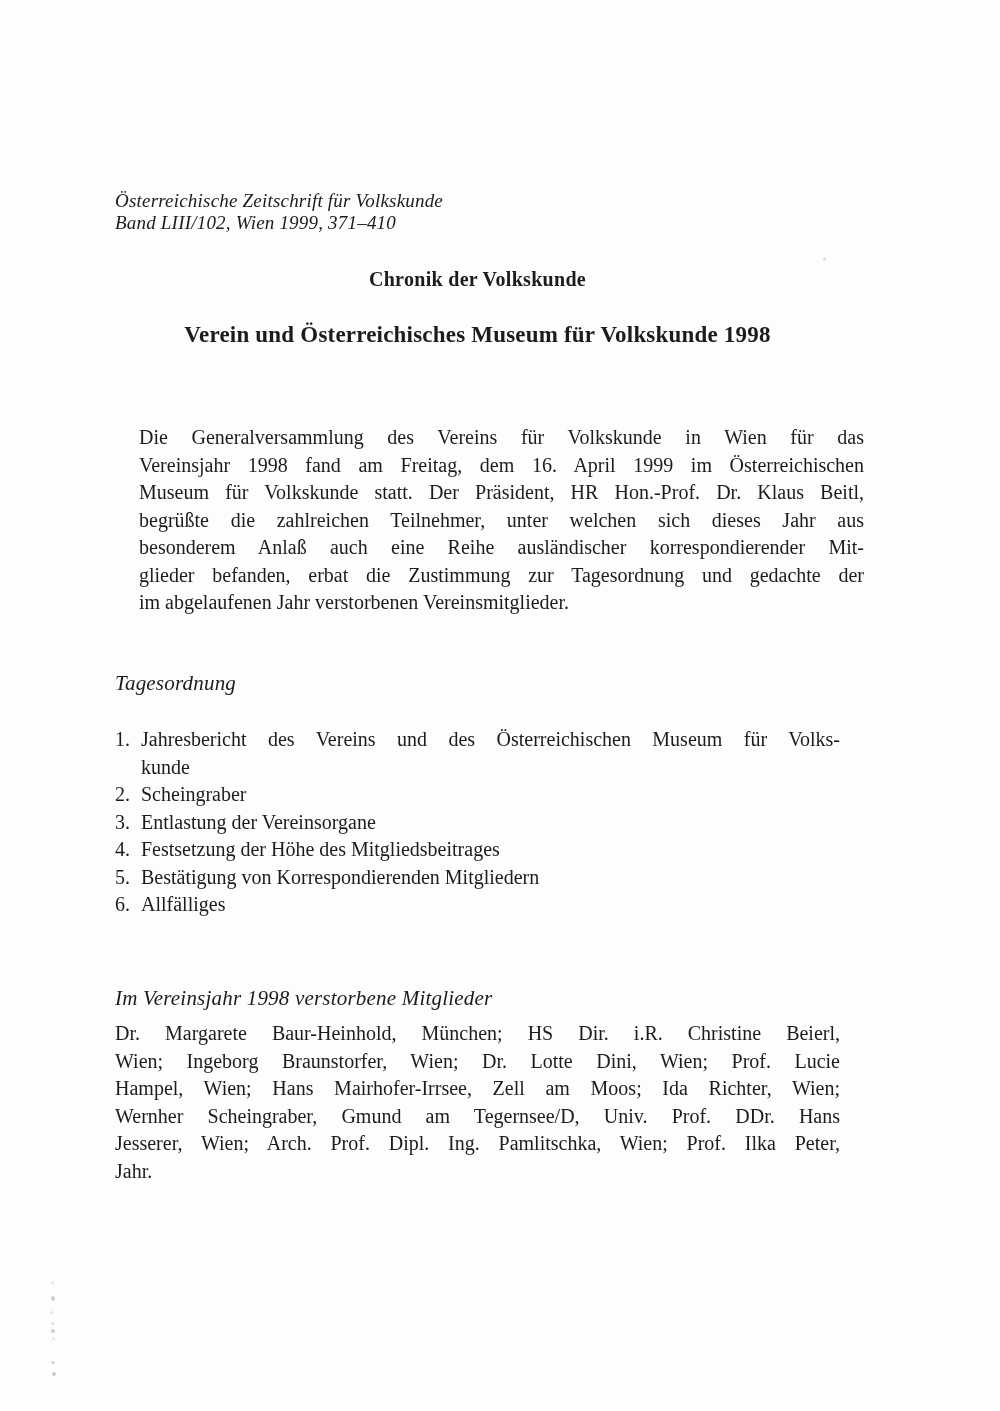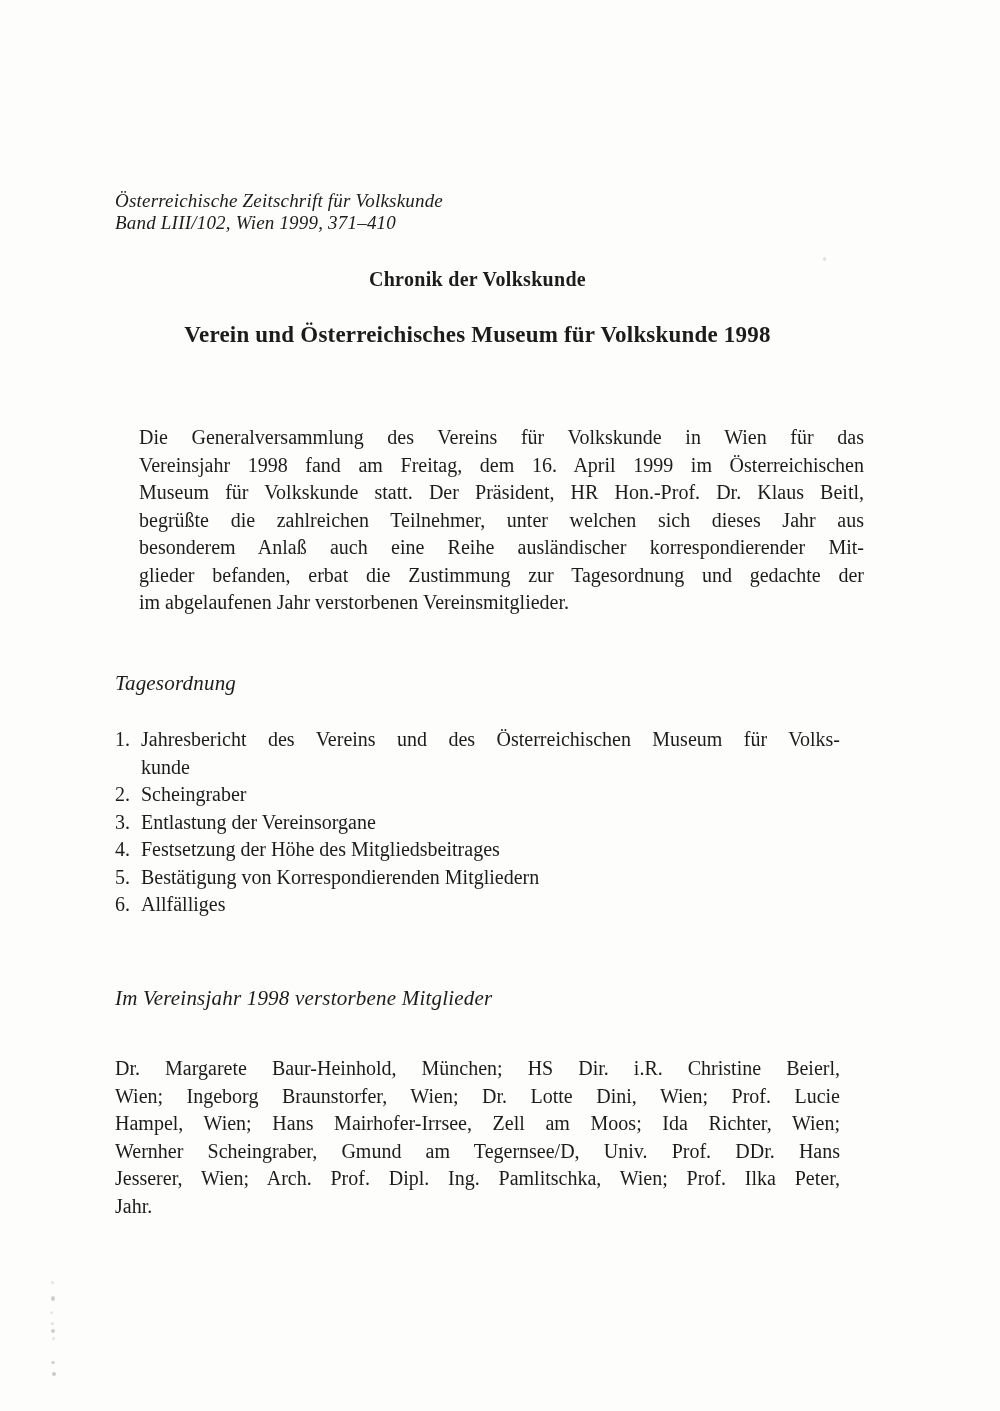--- a/index.html
+++ b/index.html
@@ -63,21 +63,21 @@
   .agenda-row { display: flex; }
   .agenda-row .num { flex: 0 0 26px; width: 26px; }
   .agenda-row .txt { flex: 1 1 auto; }
   .agenda-list .agenda-row:first-child .txt {
     text-align: justify;
     text-align-last: justify;
   }
   .deceased-heading { top: 986px; }
   .deceased-para {
     position: absolute;
-    left: 115px; top: 1055px; width: 725px;
+    left: 115px; top: 1020px; width: 725px;
   }
   .speck {
     position: absolute;
     background: #a9a9a9;
     border-radius: 50%;
     filter: blur(0.4px);
   }
 </style>
 </head>
 <body>

